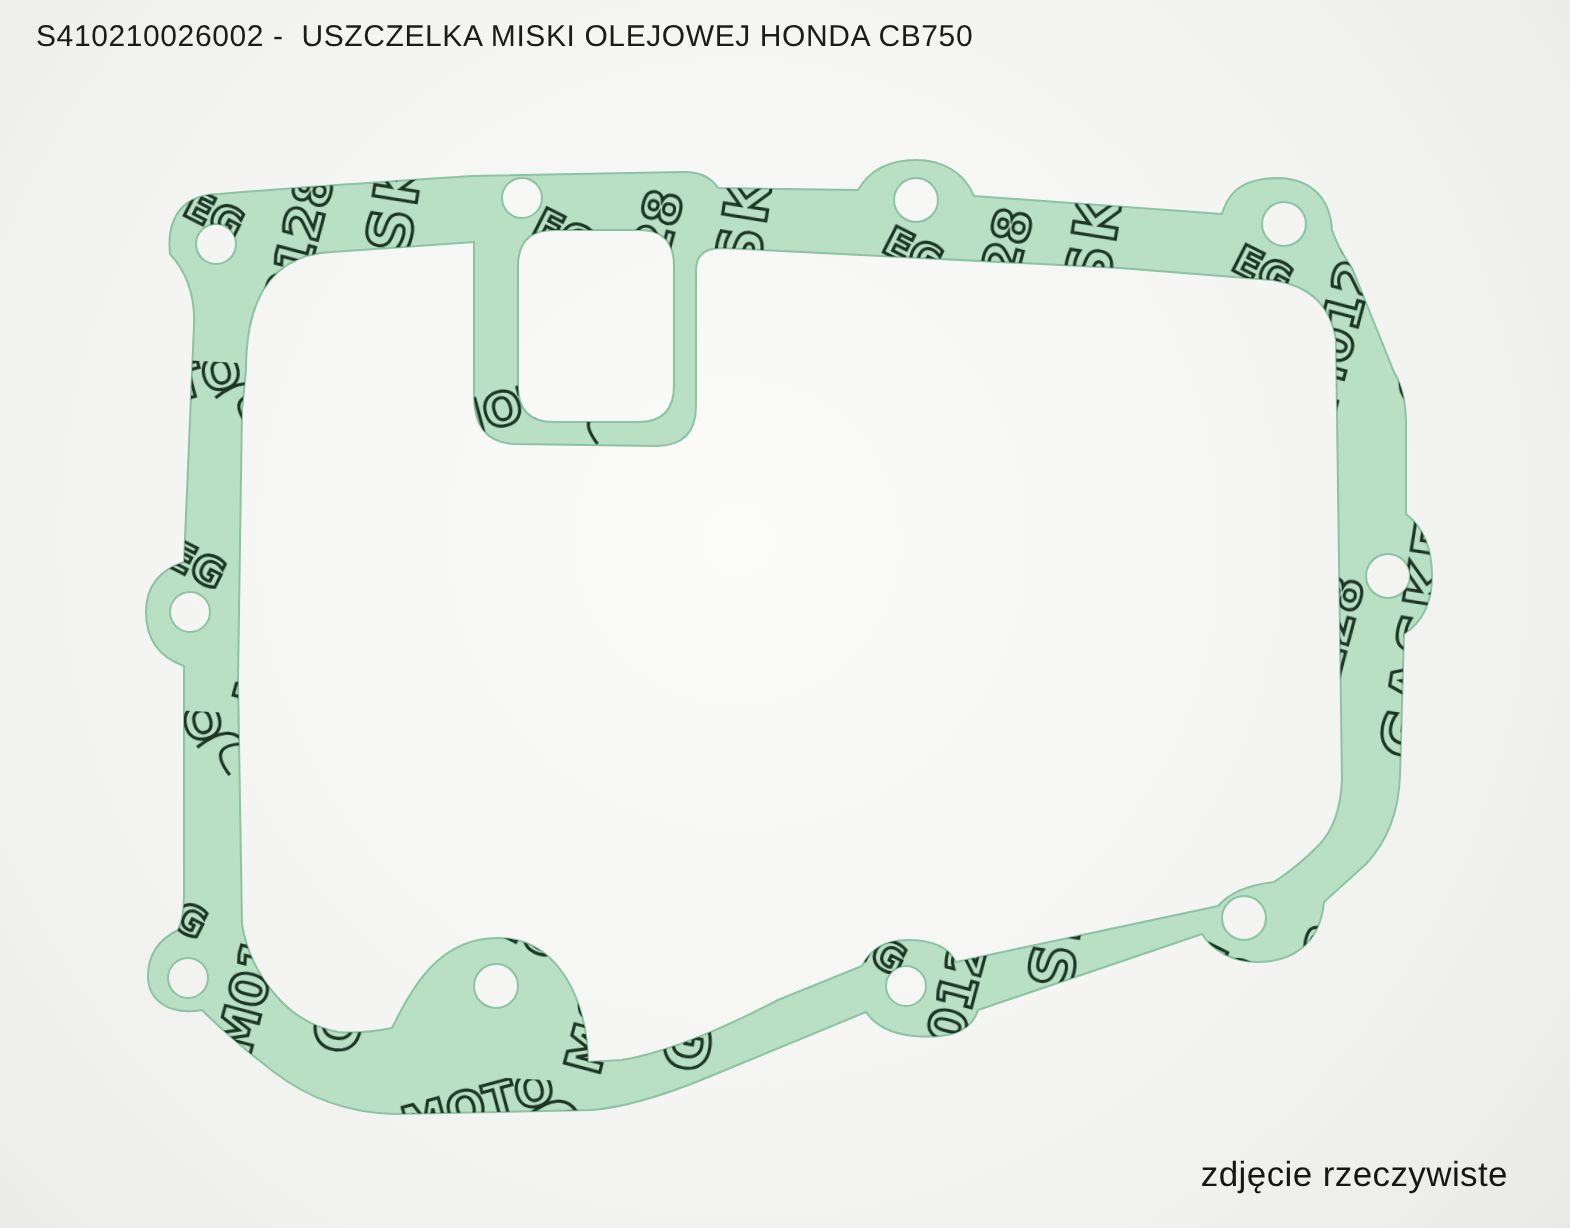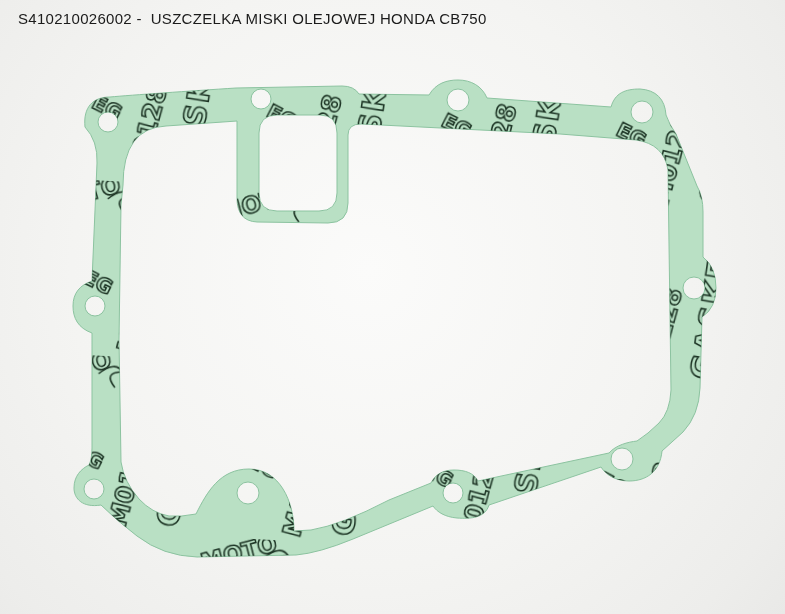--- a/index.html
+++ b/index.html
@@ -84,14 +84,15 @@
           M 443,493 a10,10 0 1,0 20,0 a10,10 0 1,0 -20,0 Z
           M 237,493 a11,11 0 1,0 22,0 a11,11 0 1,0 -22,0 Z
           M 84,489 a10,10 0 1,0 20,0 a10,10 0 1,0 -20,0 Z
           M 85,306 a10,10 0 1,0 20,0 a10,10 0 1,0 -20,0 Z
         "></path>
       </g>
       <use href="#gasketShape" fill="url(#printPat)" stroke="none"></use>
     </g>
   </svg>
 
+  <div class="caption">zdjęcie rzeczywiste</div>
 
 </div>
 
 </body></html>

